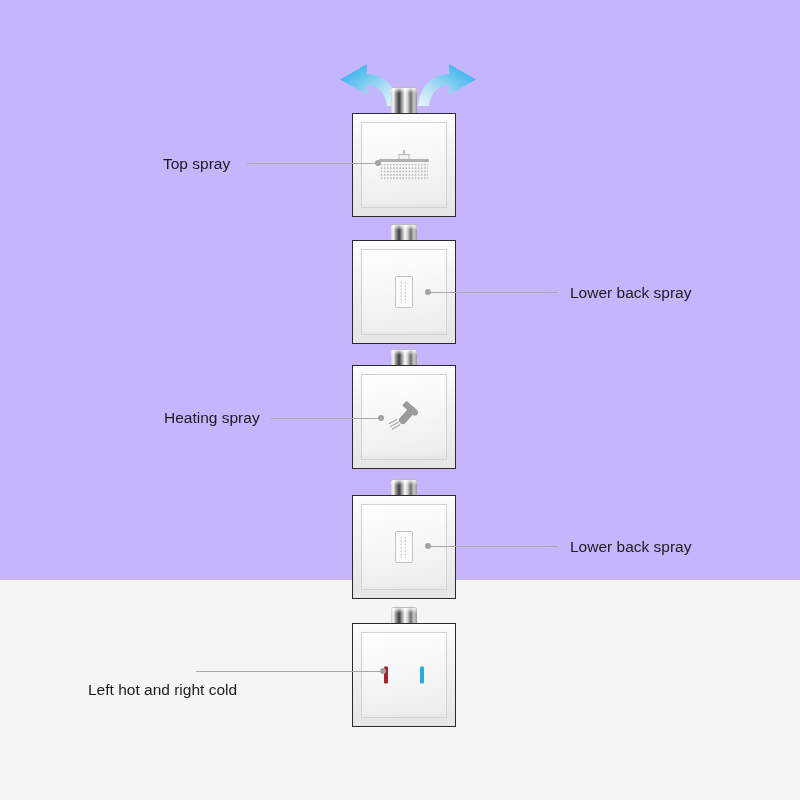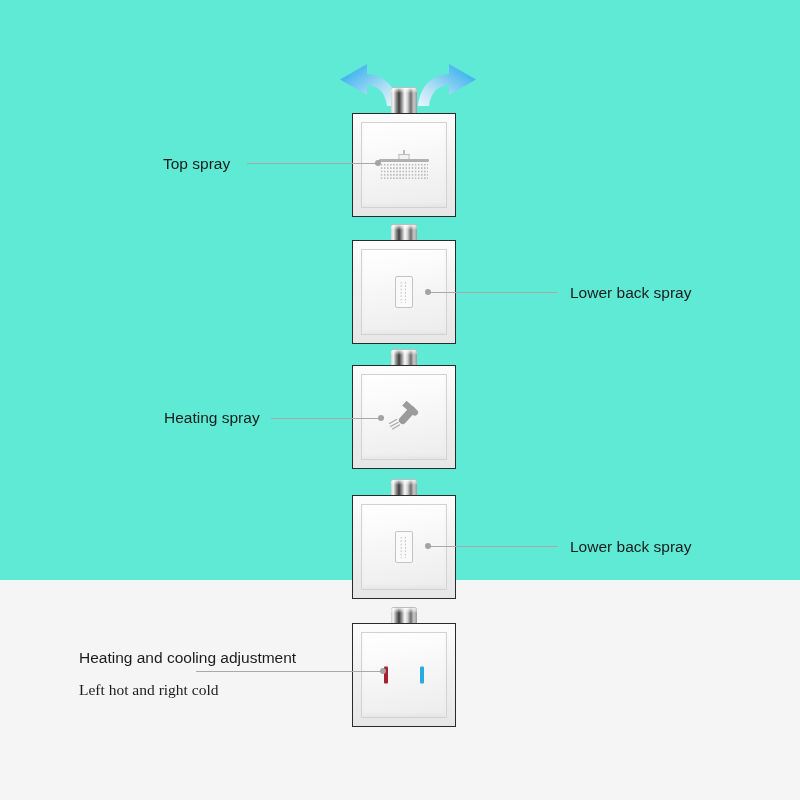--- a/index.html
+++ b/index.html
@@ -10,21 +10,21 @@
     width: 800px;
     height: 800px;
     background: #f5f5f5;
     font-family: "Liberation Sans", sans-serif;
     overflow: hidden;
   }
   #stage {
     position: relative;
     width: 800px;
     height: 580px;
-    background: #5eead4;
+    background: #c4b5fd;
   }
 
   
   .panel {
     position: absolute;
     width: 104px;
     height: 104px;
     box-sizing: border-box;
     border: 1.6px solid #2a2a2a;
     background: linear-gradient(180deg, #fdfdfd 0%, #f1f1f1 45%, #e6e6e6 100%);
@@ -257,16 +257,15 @@
 
   <div class="knob" style="left:404px; top:607px;"></div>
   <div class="panel" style="left:352px; top:623px;">
     <div class="panel-inner">
       <div class="tempbar" style="left:22px; background:#a81f2e;"></div>
       <div class="tempbar" style="right:22px; background:#29abe2;"></div>
     </div>
   </div>
   <div class="leader" style="left:196px; top:671px; width:187px;"></div>
   <div class="leader-dot" style="left:380px; top:668px;"></div>
-  <div class="label" style="left:79px; top:650px;">Heating and cooling adjustment</div>
-  <div class="label" style="left:79px; top:682px;font-family:Liberation Serif, serif;">Left hot and right cold</div>
+  <div class="label" style="left:88px; top:682px;">Left hot and right cold</div>
 
 </div>
 
 </body></html>

